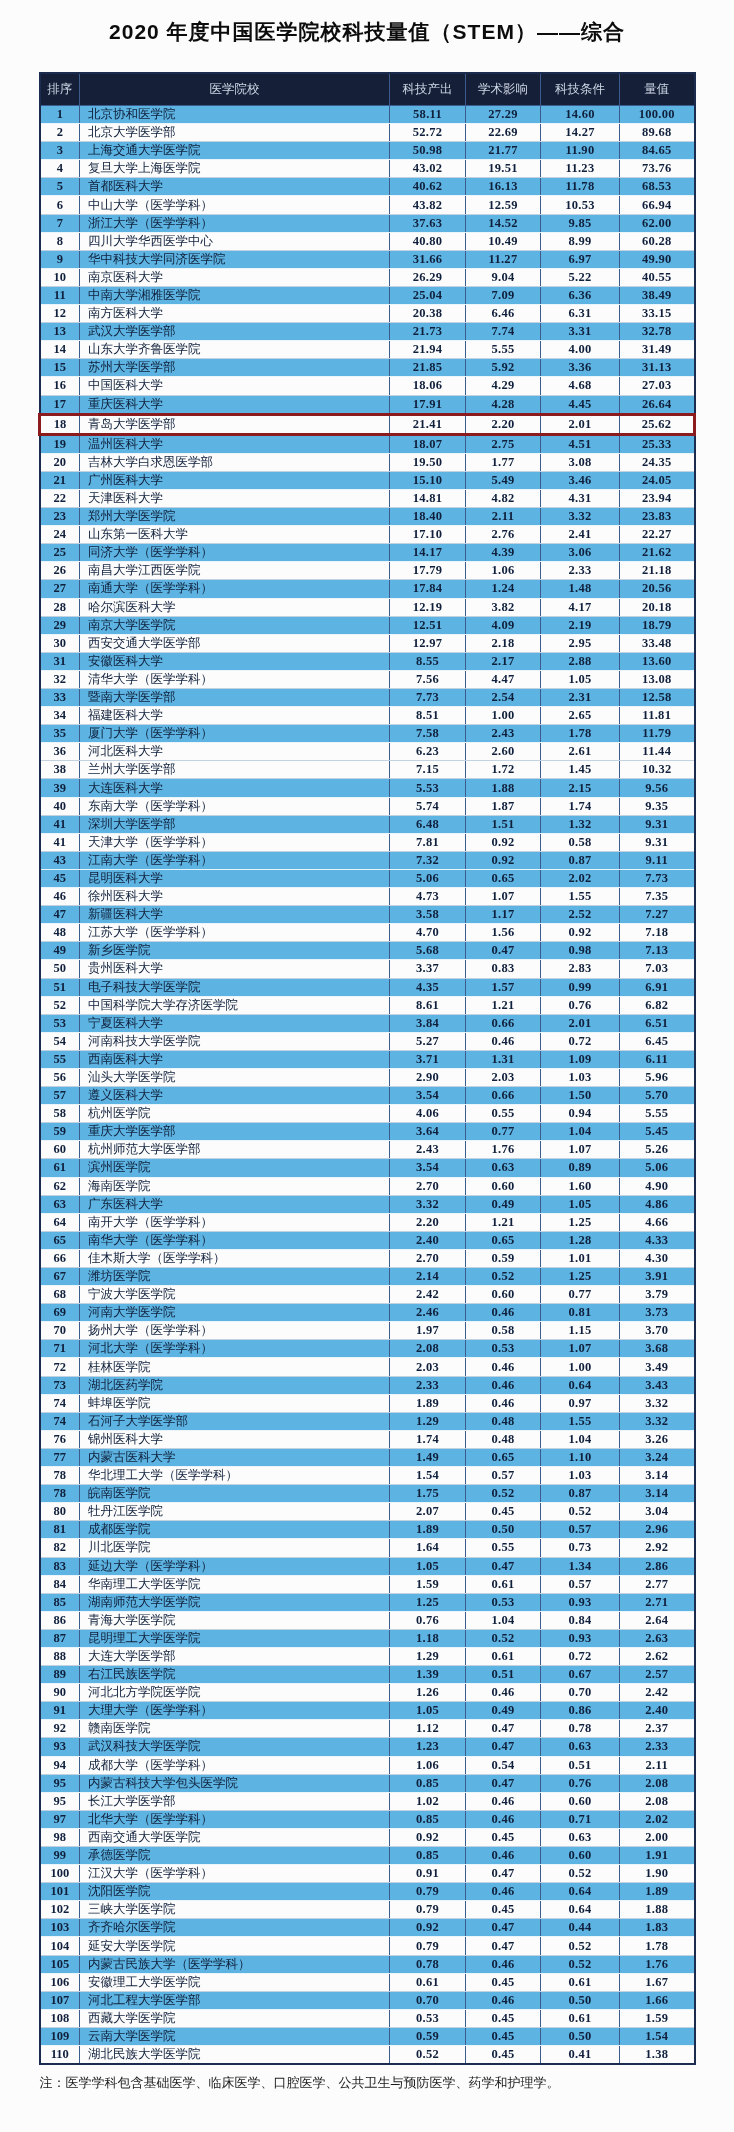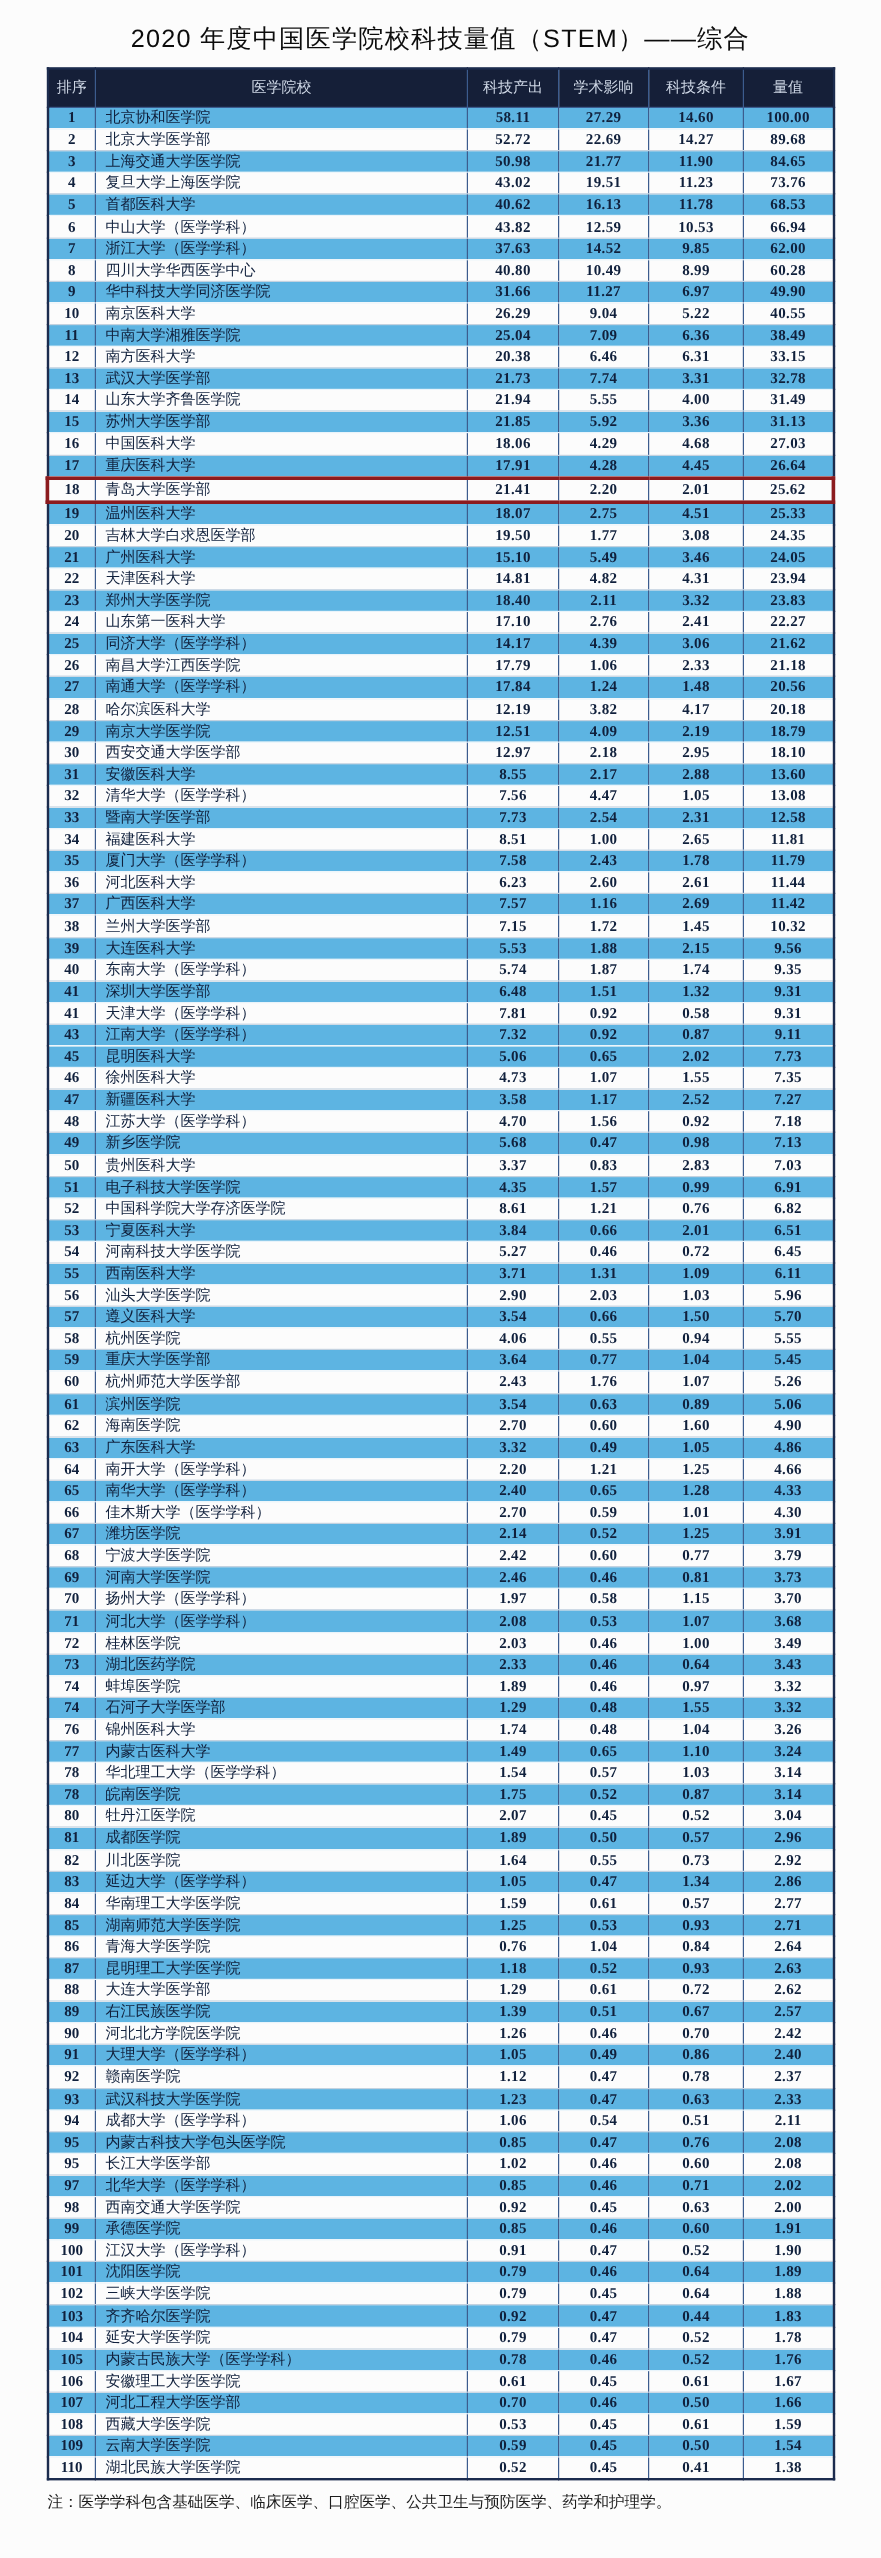--- a/index.html
+++ b/index.html
@@ -16,23 +16,23 @@
   body{
     width:734px;height:2132px;
     background:#fcfcfc;
     font-family:"Liberation Sans", sans-serif;
     color:#111;
   }
   .page{position:relative;width:734px;padding-top:14px;box-sizing:border-box;}
   .title{
     text-align:center;
     font-size:21px;
-    font-weight:normal;
+    font-weight:bold;
     color:#0c0c0c;
-    margin:4px 0 10px 0;
+    margin:4px 0 26px 0;
     letter-spacing:1px;
     font-family:"Liberation Sans", sans-serif;
   }
   table.rank{
     border-collapse:collapse;
     margin:0 auto;
     width:655px;
     table-layout:fixed;
     font-family:"Liberation Serif", serif;
     border:2px solid var(--outer);
@@ -338,21 +338,21 @@
           <td class="c3">4.09</td>
           <td class="c4">2.19</td>
           <td class="c5">18.79</td>
         </tr>
         <tr>
           <td class="c0">30</td>
           <td class="c1">西安交通大学医学部</td>
           <td class="c2">12.97</td>
           <td class="c3">2.18</td>
           <td class="c4">2.95</td>
-          <td class="c5">18.10</td>
+          <td class="c5">33.48</td>
         </tr>
         <tr class="alt">
           <td class="c0">31</td>
           <td class="c1">安徽医科大学</td>
           <td class="c2">8.55</td>
           <td class="c3">2.17</td>
           <td class="c4">2.88</td>
           <td class="c5">13.60</td>
         </tr>
         <tr>
@@ -387,28 +387,20 @@
           <td class="c4">1.78</td>
           <td class="c5">11.79</td>
         </tr>
         <tr>
           <td class="c0">36</td>
           <td class="c1">河北医科大学</td>
           <td class="c2">6.23</td>
           <td class="c3">2.60</td>
           <td class="c4">2.61</td>
           <td class="c5">11.44</td>
-        </tr>
-        <tr class="alt">
-          <td class="c0">37</td>
-          <td class="c1">广西医科大学</td>
-          <td class="c2">7.57</td>
-          <td class="c3">1.16</td>
-          <td class="c4">2.69</td>
-          <td class="c5">11.42</td>
         </tr>
         <tr>
           <td class="c0">38</td>
           <td class="c1">兰州大学医学部</td>
           <td class="c2">7.15</td>
           <td class="c3">1.72</td>
           <td class="c4">1.45</td>
           <td class="c5">10.32</td>
         </tr>
         <tr class="alt">

